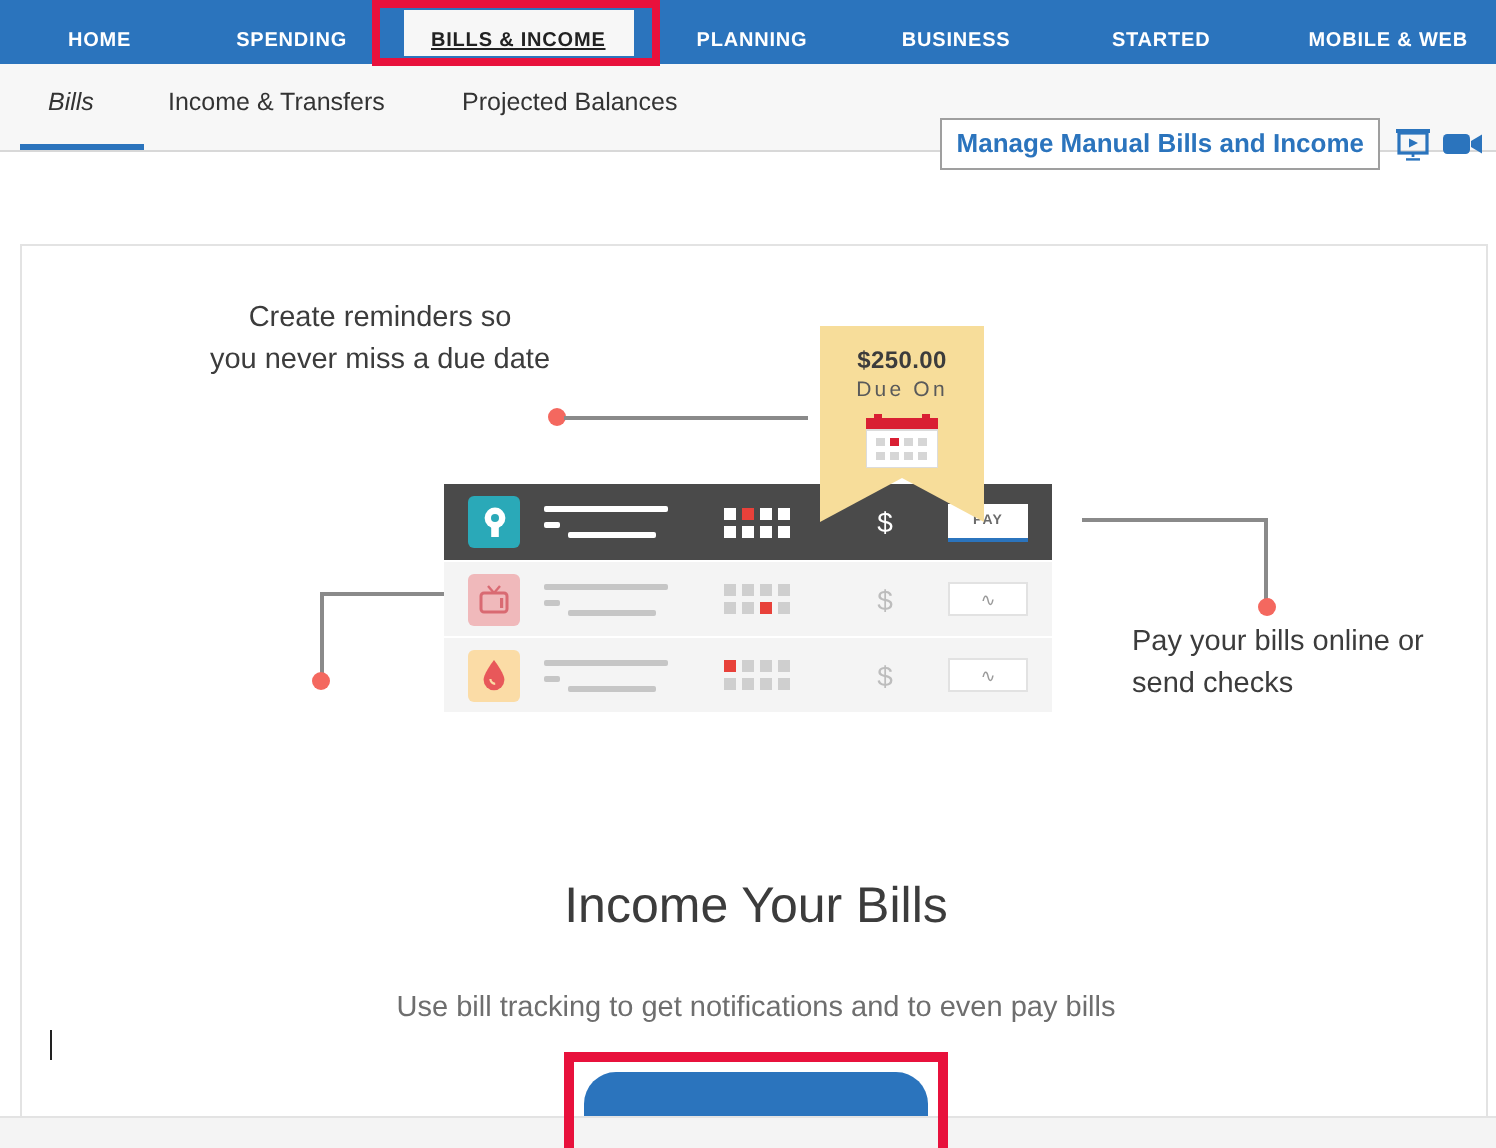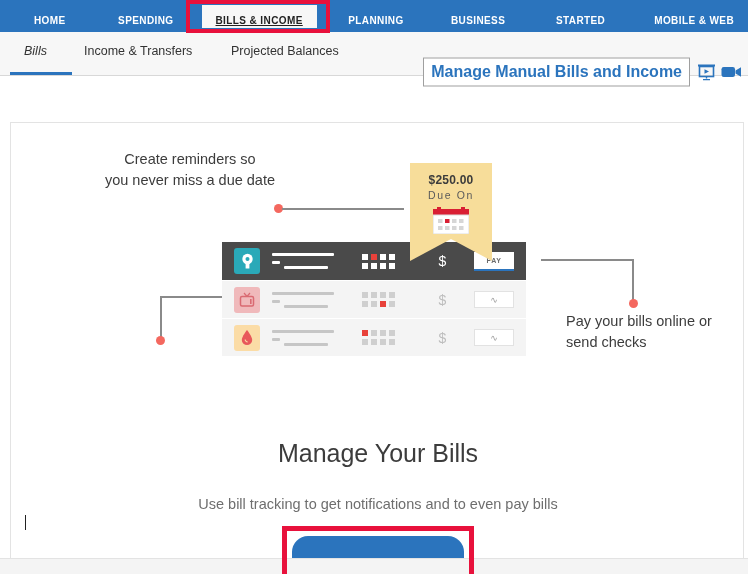--- a/index.html
+++ b/index.html
@@ -78,21 +78,21 @@
     width: 62px; height: 3px;
     background: #2b74bd;
   }
   .manage-link {
     position: absolute;
     right: 58px; top: 40px;
     transform: translateY(-50%);
     border: 1px solid #9f9f9f;
     background: #ffffff;
     color: #2b74bd;
-    font-size: 16px;
+    font-size: 13px;
     font-weight: bold;
     padding: 4px 7px 5px 7px;
     white-space: nowrap;
     cursor: pointer;
   }
   .subnav-icon {
     position: absolute;
     top: 40px;
     transform: translateY(-50%);
     cursor: pointer;
@@ -492,21 +492,21 @@
         <div class="dg-cell"></div>
         <div class="dg-cell"></div>
         <div class="dg-cell"></div>
         <div class="dg-cell"></div>
       </div>
       <div class="dollar">$</div>
       <div class="sqbtn">∿</div>
     </div>
   </div>
 
-  <div class="cta-title">Manage Your Bills</div>
+  <div class="cta-title">Income Your Bills</div>
   <div class="cta-sub">Use bill tracking to get notifications and to even pay bills</div>
   <button class="cta-btn">GET STARTED</button>
   <div class="anno-cta"></div>
 
   <div class="caret"></div>
 </div>
 
 <div class="footer-strip"></div>
 
 </body></html>

